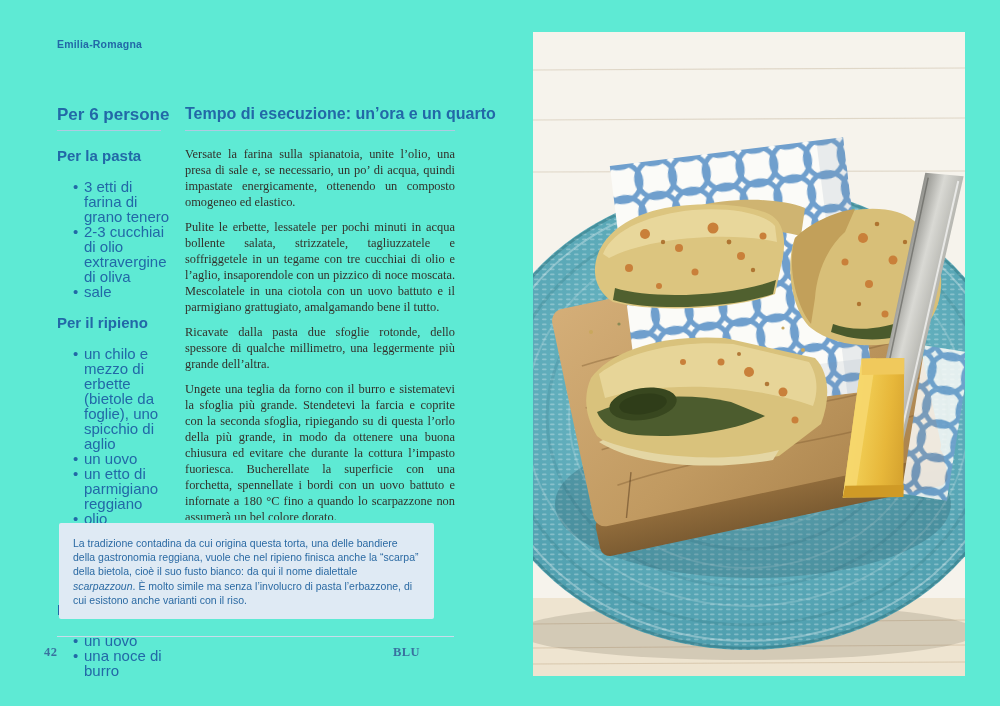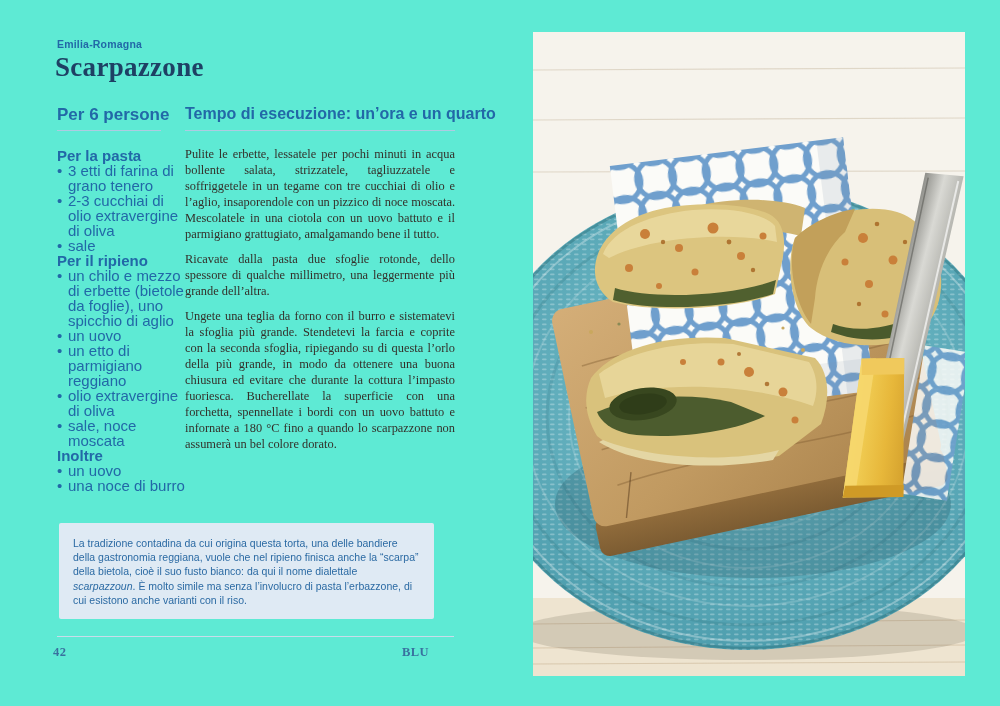--- a/index.html
+++ b/index.html
@@ -9,48 +9,47 @@
   .page-title{position:absolute;left:55px;top:52px;margin:0;font-family:"Liberation Serif",serif;font-size:27px;font-weight:700;letter-spacing:.3px;color:#1e4064;}
 
   .servings{position:absolute;left:57px;top:105px;font-size:17px;font-weight:700;color:#2268a7;}
   .time{position:absolute;left:185px;top:105px;font-size:16px;font-weight:700;color:#2268a7;}
   .rule{position:absolute;height:1px;background:#aecbe2;}
   .rule-servings{left:57px;top:130px;width:104px;}
   .rule-time{left:185px;top:130px;width:270px;}
 
   .ingredients{position:absolute;left:57px;top:148px;width:130px;color:#2268a7;font-size:15px;line-height:15px;}
   .ing-heading{font-weight:700;}
-  .ingredients ul{list-style:none;margin:0;padding:0;}
+  .ingredients ul{list-style:none;margin:16px;padding:0;}
   .ingredients li{position:relative;padding-left:11px;}
   .ingredients li::before{content:"\2022";position:absolute;left:0;top:0;}
 
   .method{position:absolute;left:185px;top:146px;width:270px;height:374px;overflow:hidden;
           font-family:"Liberation Serif",serif;font-size:12.4px;line-height:16px;color:#34302a;
           text-align:justify;hyphens:auto;-webkit-hyphens:auto;}
   .method p{margin:0 0 9px 0;}
 
   .note-box{position:absolute;left:59px;top:523px;width:375px;box-sizing:border-box;
             padding:13px 14px 12px 14px;background:#dfeaf4;border-radius:2px;
             font-size:10.5px;line-height:14.2px;color:#2b6aa3;}
   .note-box em{font-style:italic;margin-top:24px;}
 
   .footer-rule{position:absolute;left:57px;top:636px;width:397px;height:1px;background:#c9dcea;}
-  .footer{position:absolute;left:53px;top:645px;width:376px;display:flex;justify-content:space-between;
+  .footer{position:absolute;left:44px;top:645px;width:376px;display:flex;justify-content:space-between;
           font-family:"Liberation Serif",serif;font-size:12.5px;font-weight:700;letter-spacing:.4px;color:#39719f;}
 
   .photo{position:absolute;left:533px;top:32px;width:432px;height:644px;overflow:hidden;}
   .photo svg{display:block;}
 </style>
 </head>
 <body>
 
 <div class="page">
 
   <div class="region-label">Emilia-Romagna</div>
-  <h1 class="page-title">Scarpazzone</h1>
 
   <div class="servings">Per 6 persone</div>
   <div class="time">Tempo di esecuzione: un’ora e un quarto</div>
   <div class="rule rule-servings"></div>
   <div class="rule rule-time"></div>
 
   <div class="ingredients">
     <div class="ing-heading">Per la pasta</div>
     <ul>
       <li>3 etti di farina di grano tenero</li>
@@ -66,20 +65,21 @@
       <li>sale, noce moscata</li>
     </ul>
     <div class="ing-heading">Inoltre</div>
     <ul>
       <li>un uovo</li>
       <li>una noce di burro</li>
     </ul>
   </div>
 
   <div class="method">
+    <p>Versate la farina sulla spianatoia, unite l’olio, una presa di sale e, se necessario, un po’ di acqua, quindi impastate energicamente, ottenendo un composto omogeneo ed elastico.</p>
     <p>Pulite le erbette, lessatele per pochi minuti in acqua bollente salata, strizzatele, tagliuzzatele e soffriggetele in un tegame con tre cucchiai di olio e l’aglio, insaporendole con un pizzico di noce moscata. Mescolatele in una ciotola con un uovo battuto e il parmigiano grattugiato, amalgamando bene il tutto.</p>
     <p>Ricavate dalla pasta due sfoglie rotonde, dello spessore di qualche millimetro, una leggermente più grande dell’altra.</p>
     <p>Ungete una teglia da forno con il burro e sistematevi la sfoglia più grande. Stendetevi la farcia e coprite con la seconda sfoglia, ripiegando su di questa l’orlo della più grande, in modo da ottenere una buona chiusura ed evitare che durante la cottura l’impasto fuoriesca. Bucherellate la superficie con una forchetta, spennellate i bordi con un uovo battuto e infornate a 180 °C fino a quando lo scarpazzone non assumerà un bel colore dorato.</p>
 
   </div>
 
   <div class="note-box"><span>La tradizione contadina da cui origina questa torta, una delle bandiere della gastronomia reggiana, vuole che nel ripieno finisca anche la “scarpa” della bietola, cioè il suo fusto bianco: da qui il nome dialettale </span><em>scarpazzoun</em><span>. È molto simile ma senza l’involucro di pasta l’erbazzone, di cui esistono anche varianti con il riso.</span></div>
 
   <div class="footer-rule"></div>
   <div class="footer">

